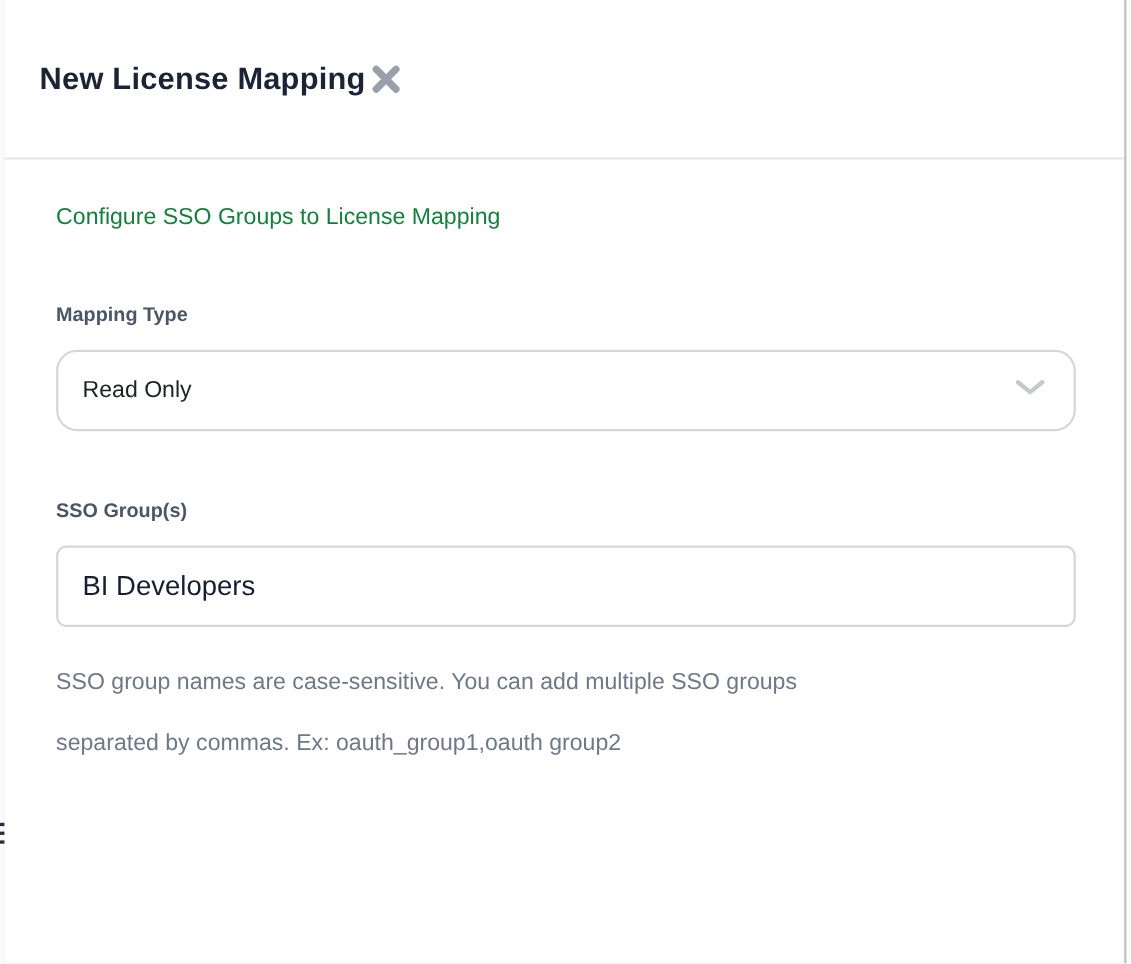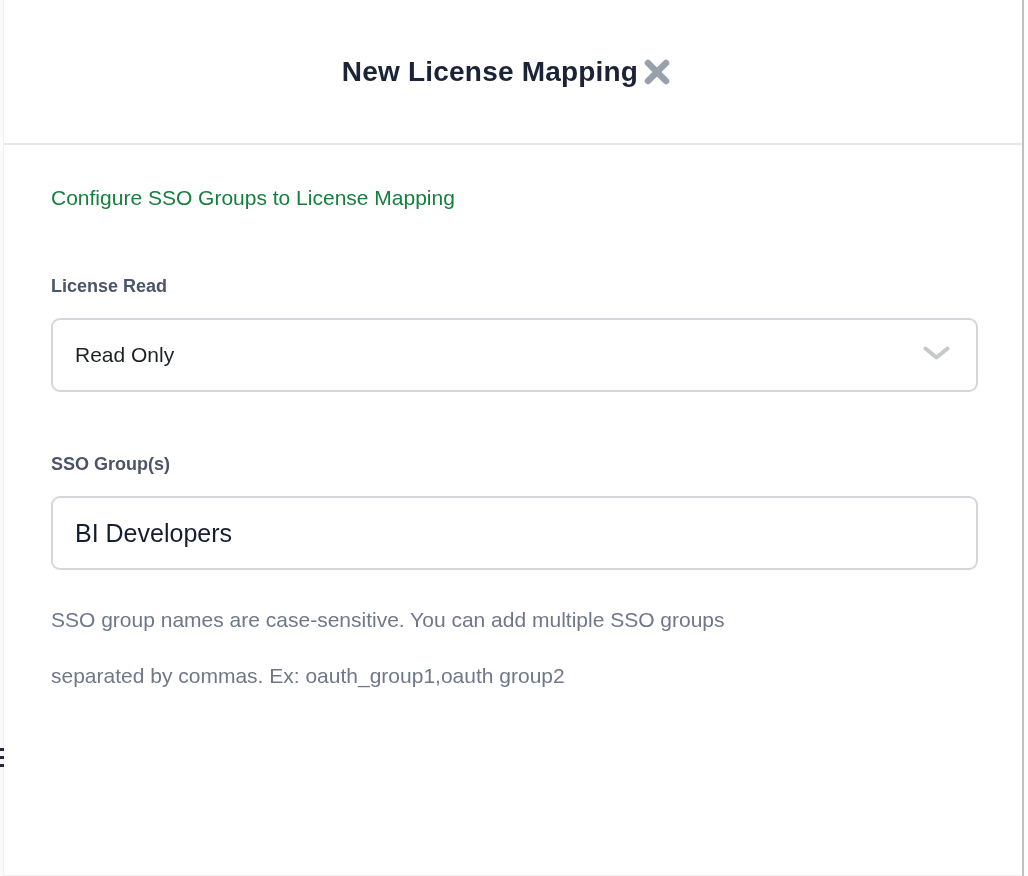--- a/index.html
+++ b/index.html
@@ -32,21 +32,21 @@
   }
   .page-fragment .dash {
     width: 4px; height: 3px;
     background: #262c39;
     margin-bottom: 5px;
   }
   .modal-header {
     height: 145px;
     display: flex;
     align-items: center;
-    justify-content: center;
+    justify-content: flex-start;
     padding: 0 40px 0 32px;
     border-bottom: 2px solid #e7e7ea;
   }
   .modal-title {
     font-size: 28px;
     font-weight: 700;
     color: #1b2336;
     letter-spacing: 0.2px;
   }
   .close-btn {
@@ -67,21 +67,21 @@
     font-size: 18px;
     font-weight: 700;
     color: #4a5567;
   }
   .label-license { margin-top: 66px; }
   .label-sso { margin-top: 62px; }
   .select-box {
     margin-top: 21px;
     height: 74px;
     border: 2px solid #d6d6da;
-    border-radius: 9px;
+    border-radius: 19px;
     background: #ffffff;
     display: flex;
     align-items: center;
     justify-content: space-between;
     padding: 0 26px 0 22px;
     cursor: pointer;
   }
   .select-value {
     font-size: 21px;
     color: #1d2126;
@@ -122,21 +122,21 @@
           <line x1="24" y1="6" x2="6" y2="24" stroke="#9aa0ab" stroke-width="6.5" stroke-linecap="round"></line>
         </svg>
       </span>
     </button>
   </div>
 
   <div class="modal-body">
 
     <div class="form-heading">Configure SSO Groups to License Mapping</div>
 
-    <div class="field-label label-license">License Read</div>
+    <div class="field-label label-license">Mapping Type</div>
 
     <div class="select-box">
       <span class="select-value">Read Only</span>
       <span>
         <svg width="27" height="15" viewBox="0 0 27 15">
           <polyline points="2.5,2.5 13.5,11.5 24.5,2.5" fill="none" stroke="#c6c8cb" stroke-width="4" stroke-linecap="round" stroke-linejoin="round"></polyline>
         </svg>
       </span>
     </div>
 

